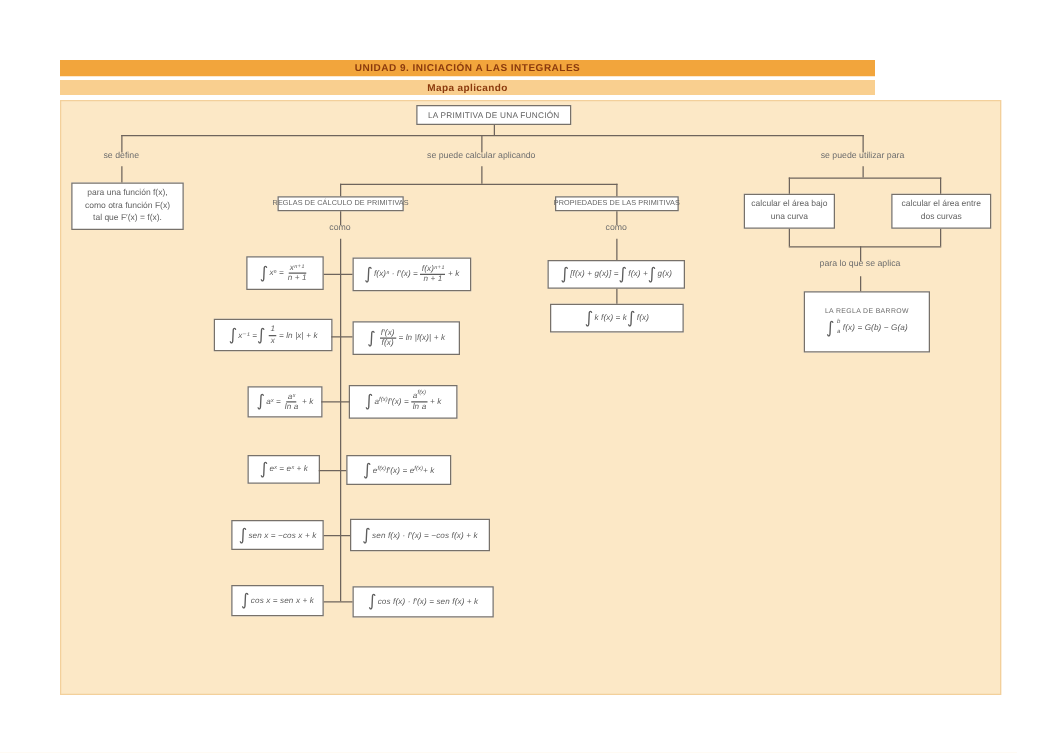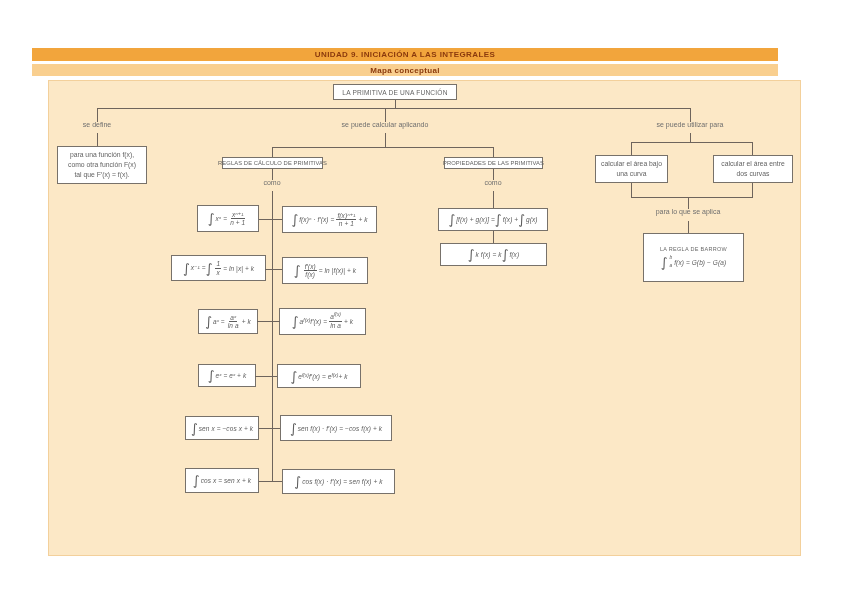--- a/index.html
+++ b/index.html
@@ -1,18 +1,18 @@
 <!DOCTYPE html>
 <html><head>
 <meta charset="utf-8">
 <style>
   html,body{margin:0;padding:0;background:#fff;}
   #page{position:relative;width:848px;height:602px;background:#fff;overflow:hidden;
         font-family:"Liberation Sans","DejaVu Sans",sans-serif;}
-  .bar{position:absolute;left:32px;width:746px;display:flex;align-items:center;justify-content:center;
+  .bar{position:absolute;left:48px;width:652px;display:flex;align-items:center;justify-content:center;
        font-weight:bold;color:#8B3A0D;white-space:nowrap;text-align:center;}
   #hbar{top:48px;height:13px;background:#F2A53C;font-size:8px;letter-spacing:.4px;}
   #sbar{top:64px;height:12px;background:#F9CF8F;font-size:8px;letter-spacing:.3px;}
   #content{position:absolute;left:48px;top:80px;width:753px;height:476px;background:#FCE8C6;
            border:1px solid #F3D09B;box-sizing:border-box;}
   .ln{position:absolute;background:#6E645C;}
   .nbox{position:absolute;background:#fff;border:1px solid #77716A;box-sizing:border-box;
         display:flex;flex-direction:column;align-items:center;justify-content:center;
         text-align:center;color:#636363;white-space:nowrap;}
   .tt{font-size:6.6px;letter-spacing:.2px;}
@@ -35,21 +35,21 @@
 </style>
 </head>
 <body>
 
 <div id="page">
 
   <div id="hbar" class="bar">
     <span>UNIDAD 9.  INICIACIÓN A LAS INTEGRALES</span>
   </div>
   <div id="sbar" class="bar">
-    <span>Mapa conceptual</span>
+    <span>Mapa aplicando</span>
   </div>
 
   <div id="content"></div>
 
   <div class="nbox tt" style="left:333px;top:84px;width:124px;height:16px;">
     <span>LA PRIMITIVA DE UNA FUNCIÓN</span>
   </div>
 
   <div class="lbl" style="left:97px;top:121px;">se define</div>
   <div class="lbl" style="left:385px;top:121px;">se puede calcular aplicando</div>

